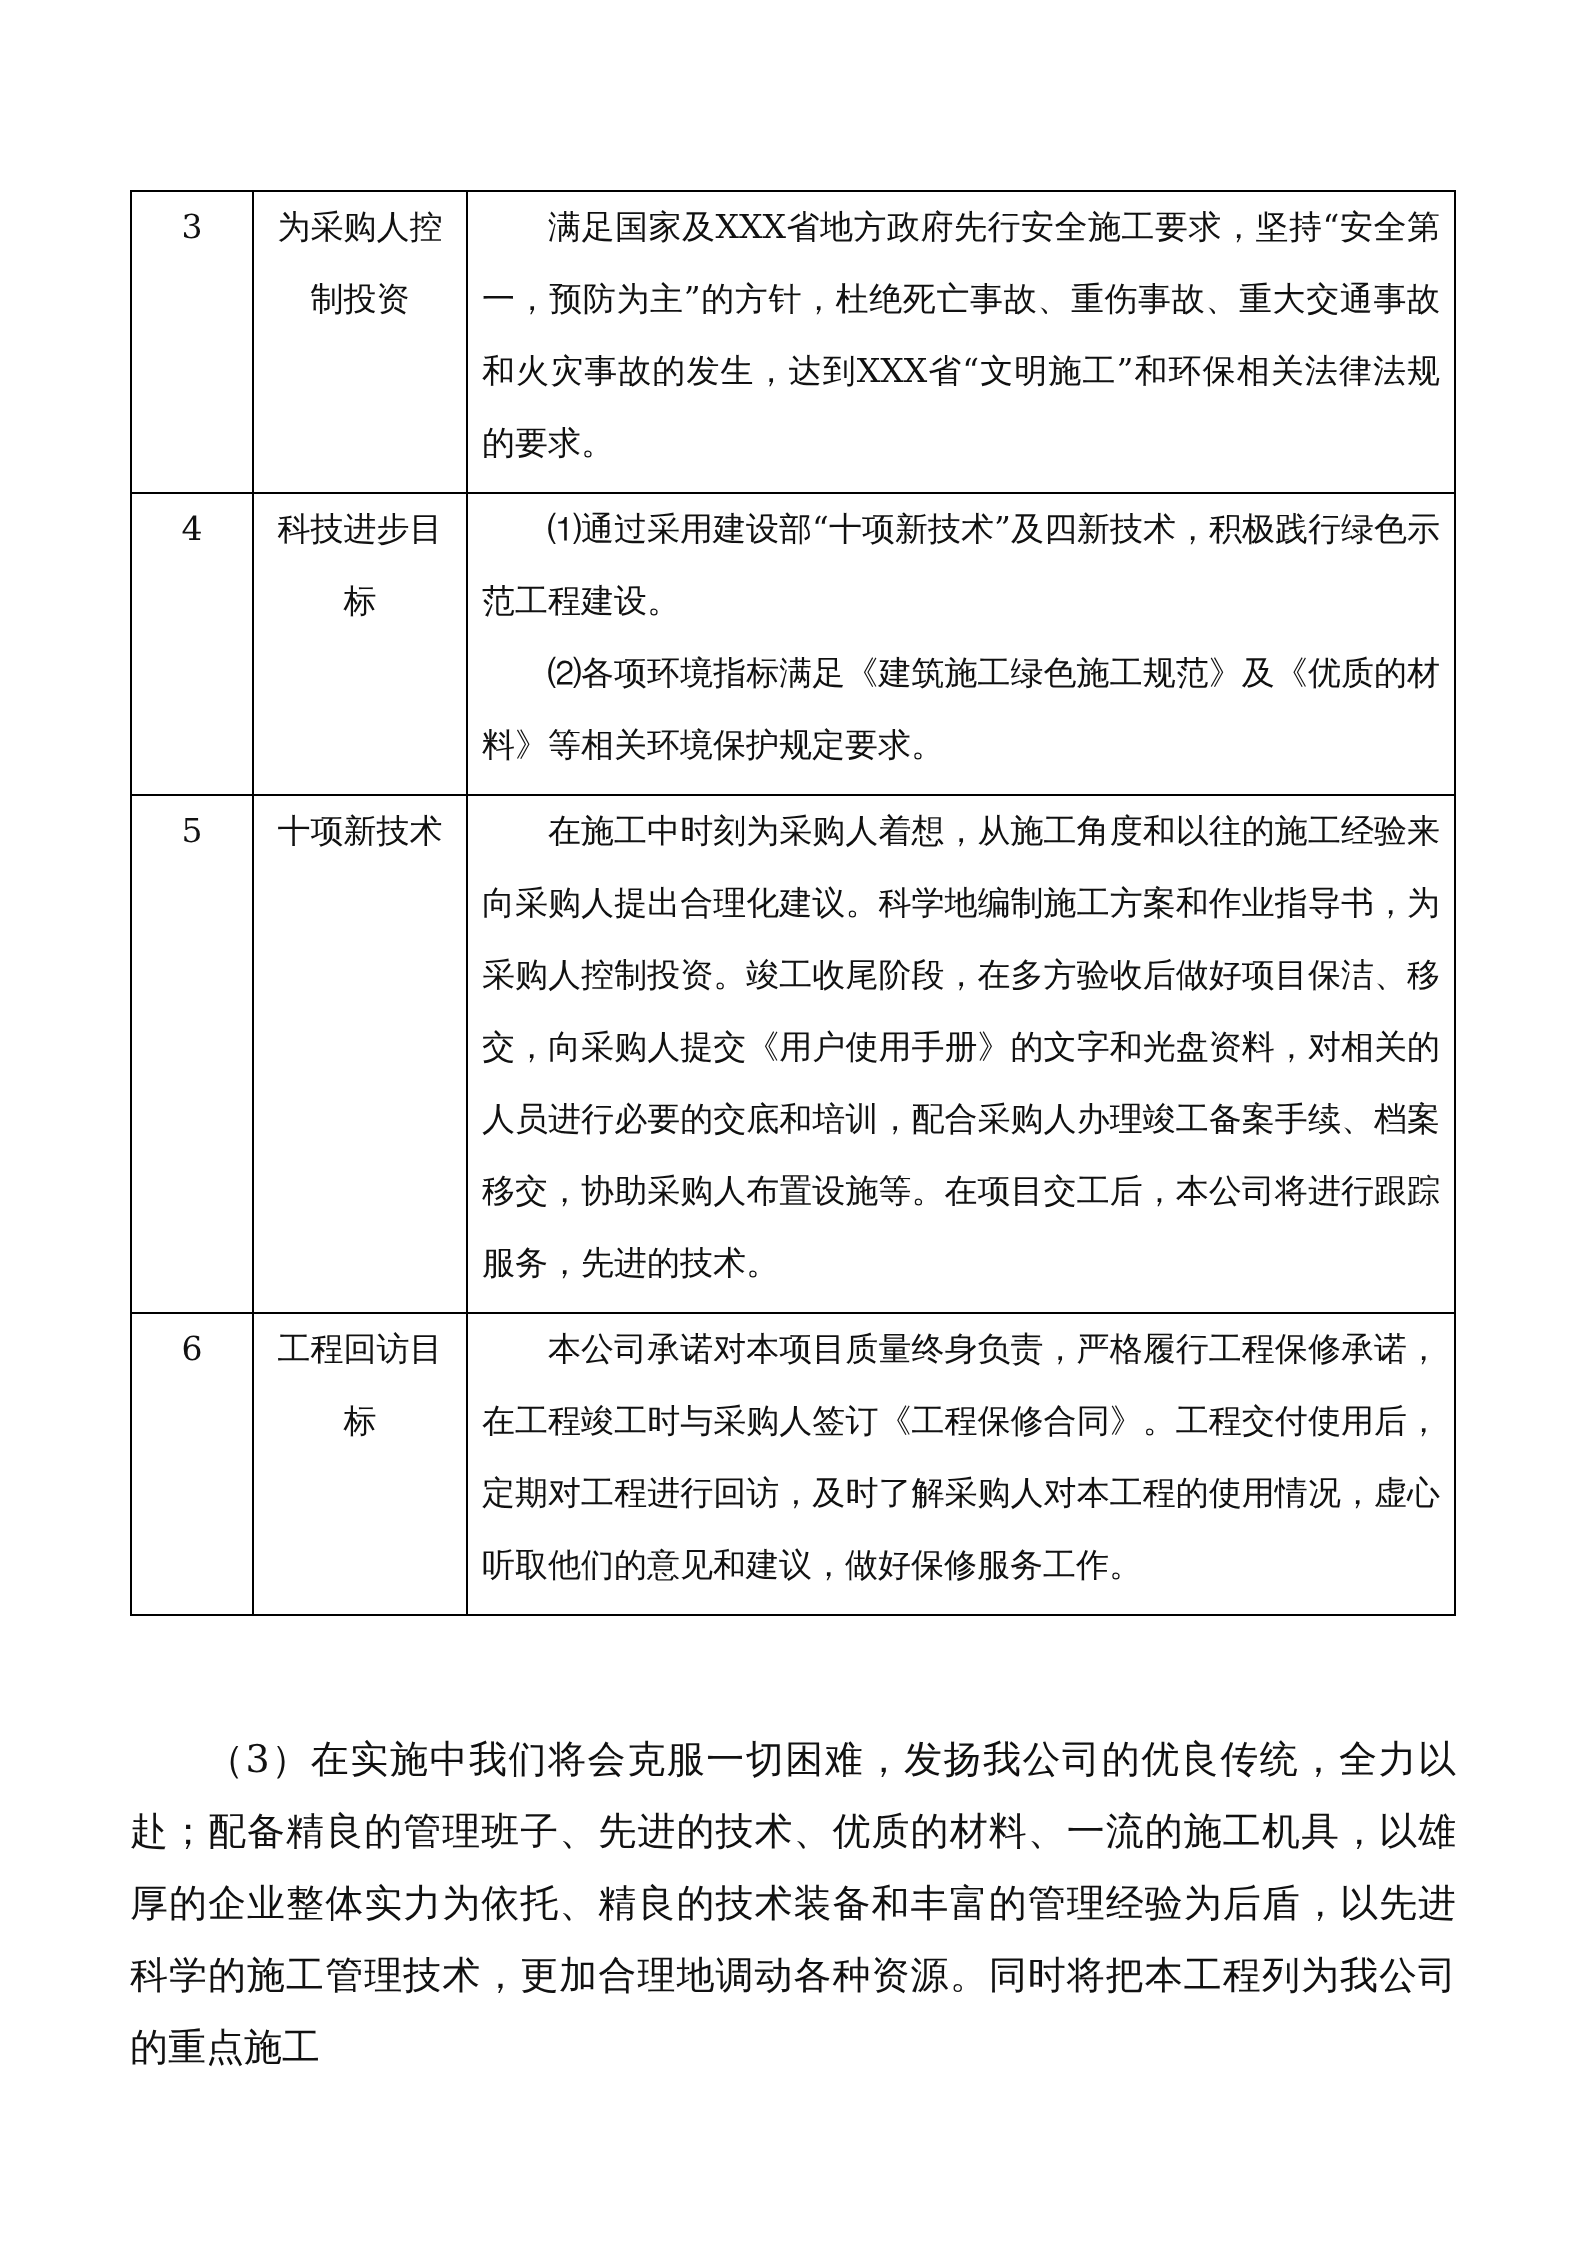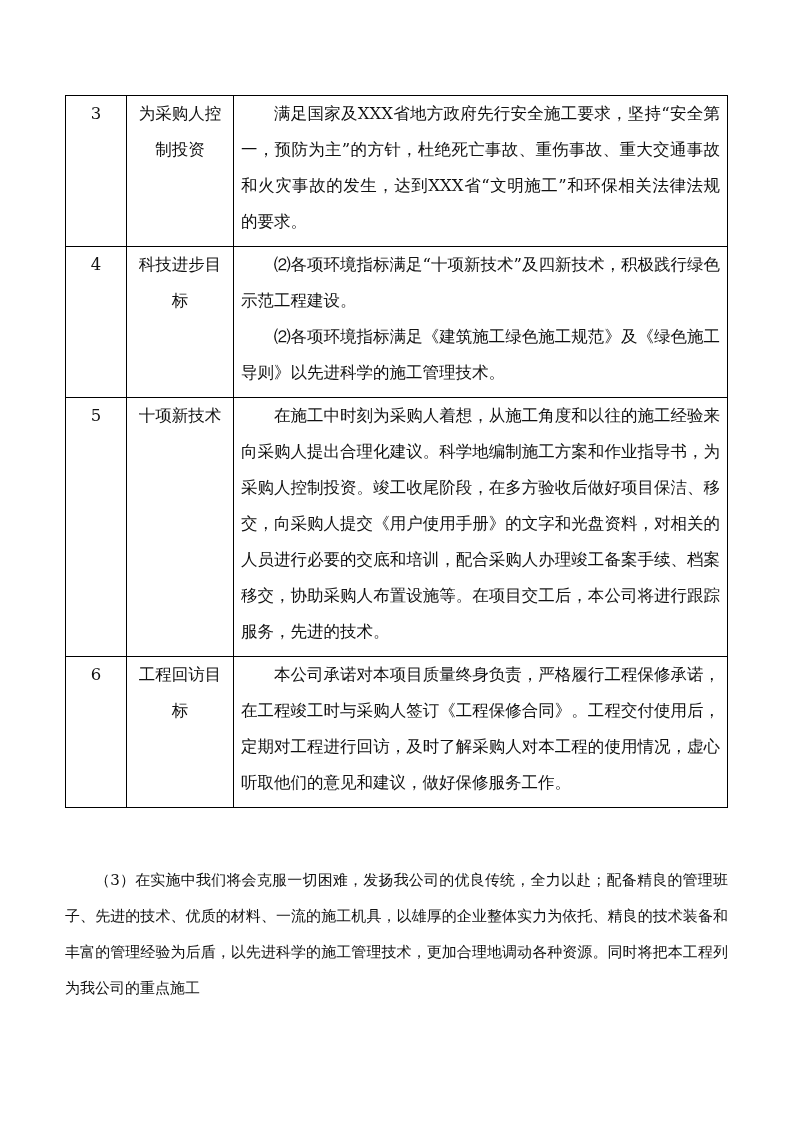--- a/index.html
+++ b/index.html
@@ -24,21 +24,21 @@
   .col-num { width: 61px; }
   .col-name { width: 107px; }
   .col-desc { width: auto; }
   .cell-num { text-align: center; }
   .cell-name { text-align: center; padding: 0 4px !important; }
   .cell-desc { padding: 0 7px 0 7px !important; text-align: justify; }
   .cell-desc p { margin: 0; text-indent: 2em; text-align: justify; }
   .body-para {
     position: absolute; left: 65px; top: 862px; width: 663px;
     margin: 0;
-    font-size: 15px; line-height: 36px;
+    font-size: 19px; line-height: 36px;
     text-indent: 2em; text-align: justify;
   }
 </style>
 </head>
 <body>
 
 <table class="goals-table">
   <colgroup>
     <col class="col-num">
     <col class="col-name">
@@ -50,22 +50,22 @@
       <td class="cell-name">为采购人控制投资</td>
       <td class="cell-desc">
         <p>满足国家及XXX省地方政府先行安全施工要求，坚持“安全第一，预防为主”的方针，杜绝死亡事故、重伤事故、重大交通事故和火灾事故的发生，达到XXX省“文明施工”和环保相关法律法规的要求。</p>
         <div style="height:6px"></div>
       </td>
     </tr>
     <tr>
       <td class="cell-num">4</td>
       <td class="cell-name">科技进步目标</td>
       <td class="cell-desc">
-        <p>⑵各项环境指标满足“十项新技术”及四新技术，积极践行绿色示范工程建设。</p>
-        <p>⑵各项环境指标满足《建筑施工绿色施工规范》及《绿色施工导则》以先进科学的施工管理技术。</p>
+        <p>⑴通过采用建设部“十项新技术”及四新技术，积极践行绿色示范工程建设。</p>
+        <p>⑵各项环境指标满足《建筑施工绿色施工规范》及《优质的材料》等相关环境保护规定要求。</p>
         <div style="height:6px"></div>
       </td>
     </tr>
     <tr>
       <td class="cell-num">5</td>
       <td class="cell-name">十项新技术</td>
       <td class="cell-desc">
         <p>在施工中时刻为采购人着想，从施工角度和以往的施工经验来向采购人提出合理化建议。科学地编制施工方案和作业指导书，为采购人控制投资。竣工收尾阶段，在多方验收后做好项目保洁、移交，向采购人提交《用户使用手册》的文字和光盘资料，对相关的人员进行必要的交底和培训，配合采购人办理竣工备案手续、档案移交，协助采购人布置设施等。在项目交工后，本公司将进行跟踪服务，先进的技术。</p>
         <div style="height:6px"></div>
       </td>

